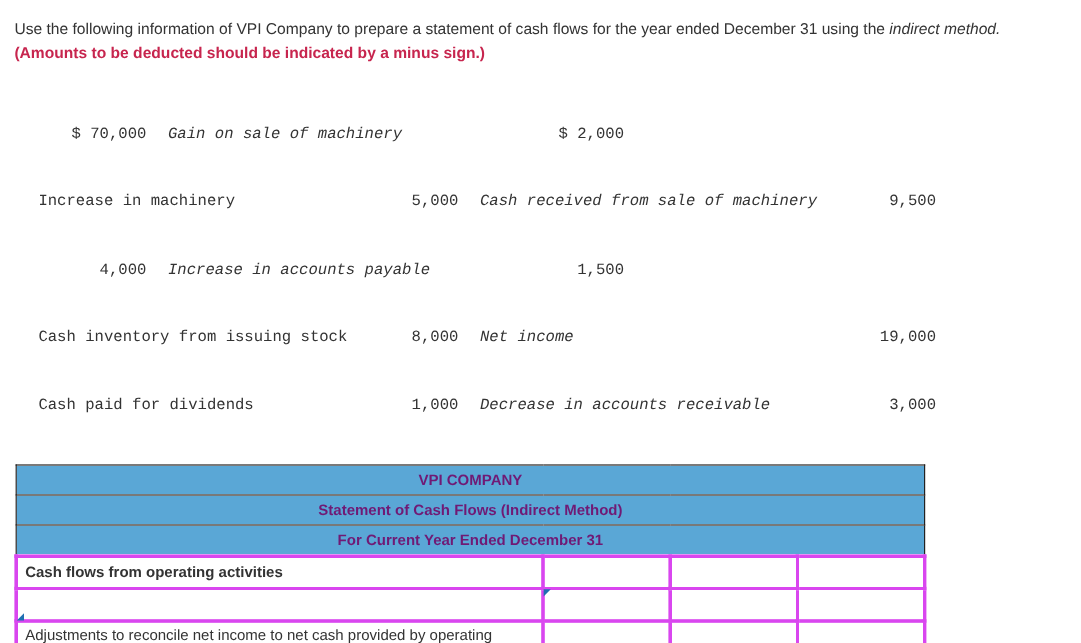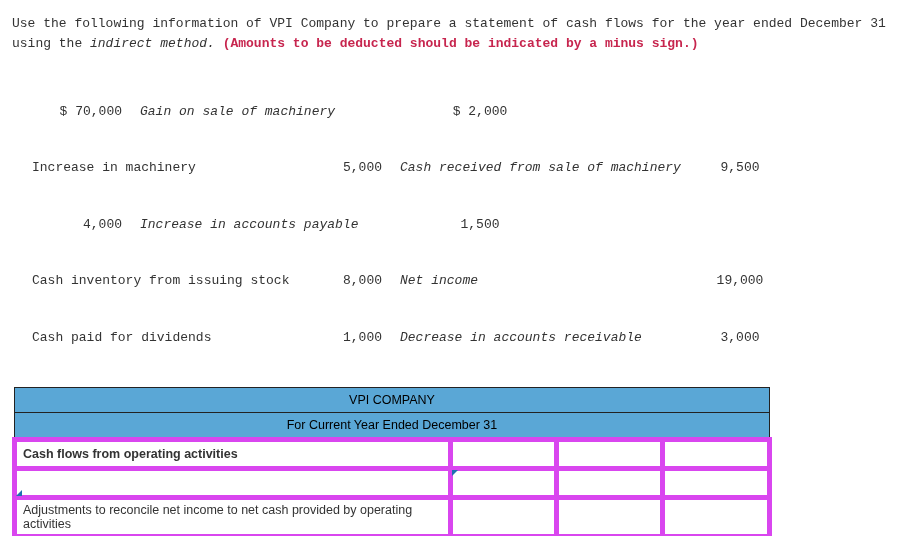--- a/index.html
+++ b/index.html
@@ -8,56 +8,55 @@
     color: #333;
     margin: 0;
     padding: 14px 12px;
     width: 901px;
     box-sizing: border-box;
     background: #fff;
   }
   .instructions {
     line-height: 1.5;
     margin-bottom: 12px;
-    font-family: Liberation Mono, monospace;
   }
   .instructions .italic { font-style: italic; }
   .instructions .red-bold { color: #c7254e; font-weight: bold; }
   .monoblock {
     font-family: "Courier New", monospace;
     font-size: 13px;
     white-space: pre;
     margin: 4px 0 20px 20px;
     line-height: 1.45;
     color: #333;
   }
   .mono-row { display: flex; }
   .mono-label-l { width: 260px; }
   .mono-amt-l   { width: 90px; text-align: right; }
   .mono-gap     { width: 18px; }
   .mono-label-r { width: 300px; font-style: italic; }
-  .mono-amt-r   { width: 80px; text-align: center; }
+  .mono-amt-r   { width: 80px; text-align: right; }
 
   table.cfs {
     border-collapse: collapse;
     width: 760px;
     margin-left: 0;
   }
   table.cfs td {
-    border: 5px solid #d946ef;
+    border: 3px solid #d946ef;
     padding: 3px 6px;
     height: 18px;
     font-size: 12.5px;
     background: #fff;
     position: relative;
   }
   table.cfs td.header-blue {
     background: #5aa7d6;
-    color: #000000;
-    font-weight: normal;
+    color: #701a75;
+    font-weight: bold;
     text-align: center;
     border: 1px solid #222;
   }
   table.cfs td.section { font-weight: bold; }
   table.cfs td.col1 { width: 440px; }
   table.cfs td.num  { width: 95px; }
   
   .mark-tl::before {
     content: "";
     position: absolute;
@@ -115,20 +114,23 @@
     <span class="mono-amt-r">3,000</span>
   </div>
 </div>
 
 <table class="cfs">
   <tbody>
       <tr>
         <td class="header-blue" colspan="4">VPI COMPANY</td>
       </tr>
   <tr>
+        <td class="header-blue" colspan="4">Statement of Cash Flows (Indirect Method)</td>
+      </tr>
+  <tr>
         <td class="header-blue" colspan="4">For Current Year Ended December 31</td>
       </tr>
 
   <tr>
     <td class="col1 section">Cash flows from operating activities</td>
     <td class="num"></td>
     <td class="num"></td>
     <td class="num"></td>
   </tr>
   <tr>

